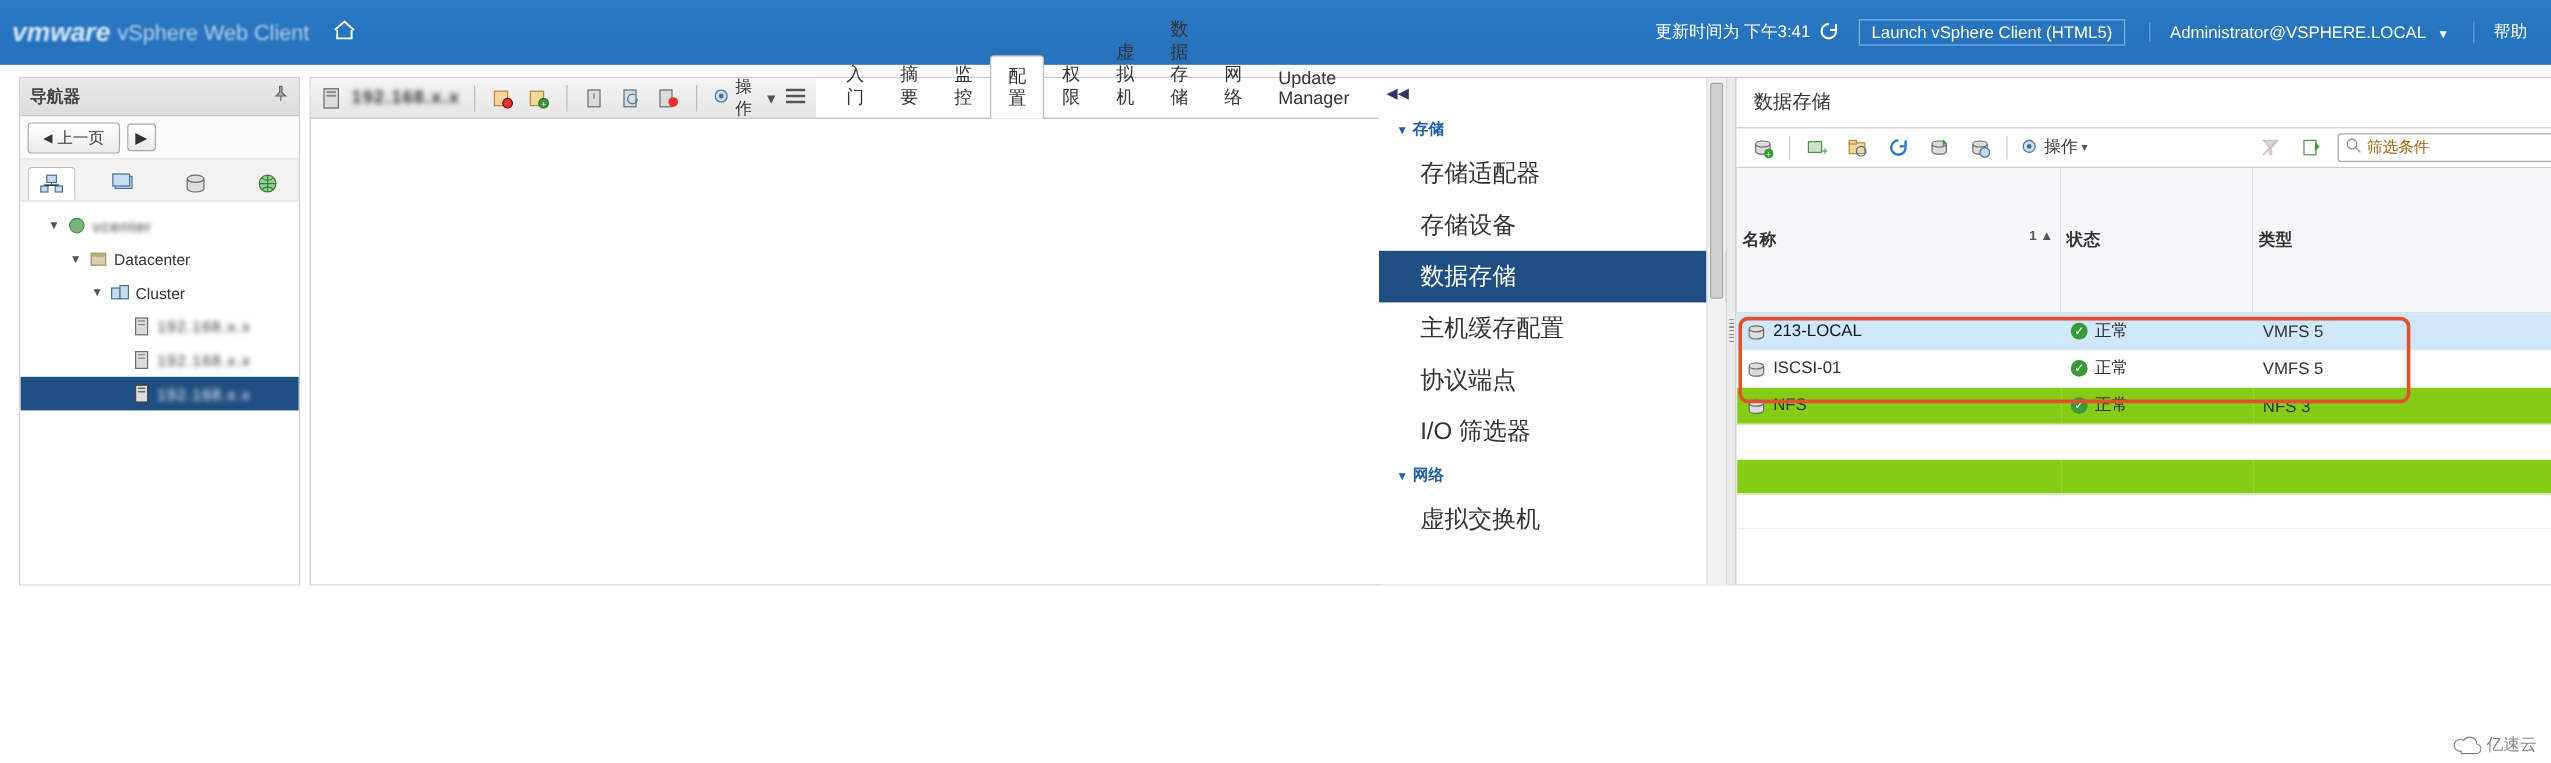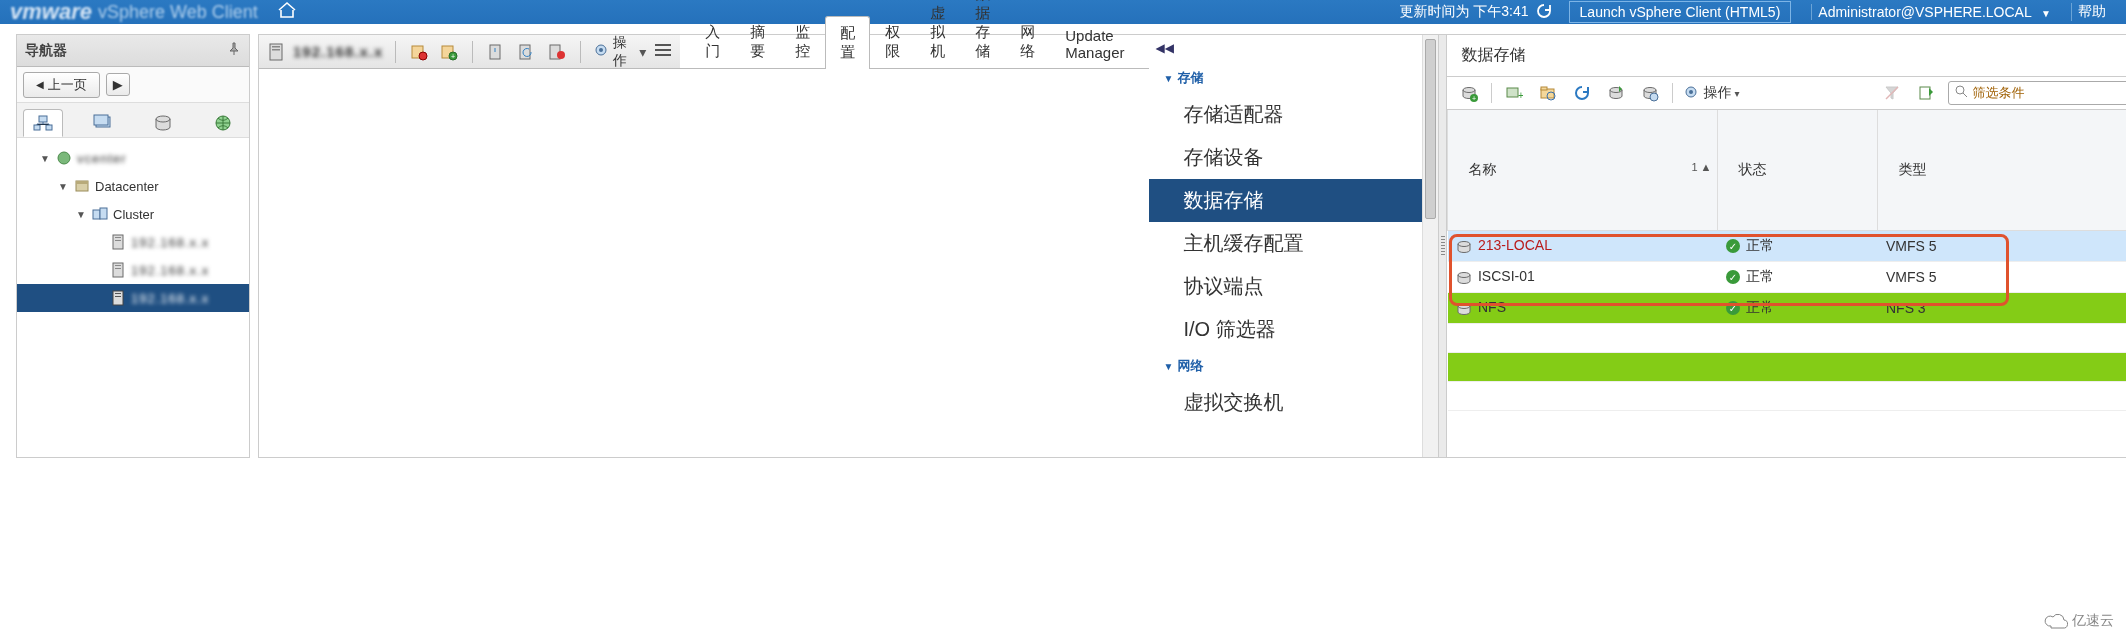--- a/index.html
+++ b/index.html
@@ -1,28 +1,28 @@
 <!DOCTYPE html>
 <html><head>
 <meta charset="utf-8">
 <style>
   * { box-sizing: border-box; margin: 0; padding: 0; }
   body { font-family: Arial, "Microsoft YaHei", sans-serif; font-size: 13px; color: #333; overflow: hidden; }
   
   
   .topbar {
-    height: 24px; background: linear-gradient(#2b79c2, #2571bb);
+    height: 54px; background: linear-gradient(#2b79c2, #2571bb);
     display: flex; align-items: center; color: #fff; font-size: 14px;
     padding: 0 10px; white-space: nowrap;
   }
   .topbar .brand { font-style: italic; font-weight: bold; font-size: 22px; color:#e8f1fb; filter:blur(1px); opacity:.9;}
   .topbar .sub  { font-size: 18px; margin-left: 6px; color:#cfe4f7; filter:blur(1px); opacity:.8;}
   .topbar .home-icon { margin: 0 18px; font-size:18px; cursor:pointer;}
   .topbar .spacer { flex:1; }
-  .topbar .item { margin: 0 10px; border-left:1px solid #6ba4d6; padding-left:6px; cursor:pointer;}
+  .topbar .item { margin: 0 10px; border-left:1px solid #6ba4d6; padding-left:16px; cursor:pointer;}
   .topbar .box { border:1px solid #7cb4e6; padding:2px 10px; }
   .topbar .refresh-icon { margin:0 6px; cursor:pointer; }
   .topbar .caret {margin-left:6px;font-size:10px;}
   
   
   .workspace { display:flex; height: calc(470px - 36px); }
   
   
   .nav-panel {
     width: 338px; background:#f2f2f2; border:1px solid #ccc;
@@ -85,28 +85,28 @@
   .ds-toolbar{height:34px;border:1px solid #ccc;border-left:0;border-right:0;display:flex;align-items:center;padding:0 10px;gap:10px;}
   .ds-toolbar .sep{width:1px;height:20px;background:#ccc;}
   .ds-toolbar .grow{flex:1;}
   .ds-toolbar .dim{opacity:.35;}
   .filter-box{display:flex;align-items:center;border:1px solid #aaa;border-radius:3px;padding:2px 6px;min-width:200px;color:#a16207;background:#fff;}
   .filter-box .mag{margin-right:4px;}
   .filter-box .dd{margin-left:auto;font-size:10px;}
   
   .grid{flex:1;overflow:auto;position:relative;}
   table.dg{width:100%;border-collapse:collapse;table-layout:fixed;}
-  table.dg th{background:#f4f6f8;border:1px solid #ddd;border-top:0;text-align:left;padding:6px 20px;font-weight:normal;color:#333;font-size:14px;position:relative;}
+  table.dg th{background:#f4f6f8;border:1px solid #ddd;border-top:0;text-align:left;padding:6px 4px;font-weight:bold;color:#333;font-size:14px;position:relative;}
   table.dg th .sort{position:absolute;right:6px;font-size:11px;color:#555;}
   table.dg td{padding:6px 8px;border-bottom:1px solid #eee;font-size:14px;}
   table.dg tr.row.sel{background:#cfe6fb;}
   table.dg tr.row.alt{background:#84cc16;}
   .cell-icon{width:16px;height:16px;margin-right:6px;vertical-align:middle;}
   .status-ok{width:14px;height:14px;border-radius:50%;background:#3a9a3a;display:inline-flex;align-items:center;justify-content:center;color:#fff;font-size:10px;margin-right:6px;vertical-align:middle;}
-  .linkcell{color:#b91c1c;}
+  .linkcell{color:#0f172a;}
   .highlight-box{position:absolute;border:3px solid #e0522d;border-radius:8px;pointer-events:none;}
   
   .watermark{position:fixed;right:12px;bottom:6px;color:#666;font-size:14px;display:flex;align-items:center;gap:4px;opacity:.8;}
   .watermark .cl{width:24px;height:16px;}
   
   
   svg .st{stroke:#4a6f98;fill:#c6dcf1;}
   svg .st2{stroke:#6b6b6b;fill:#dcdcdc;}
 </style>
 </head>

